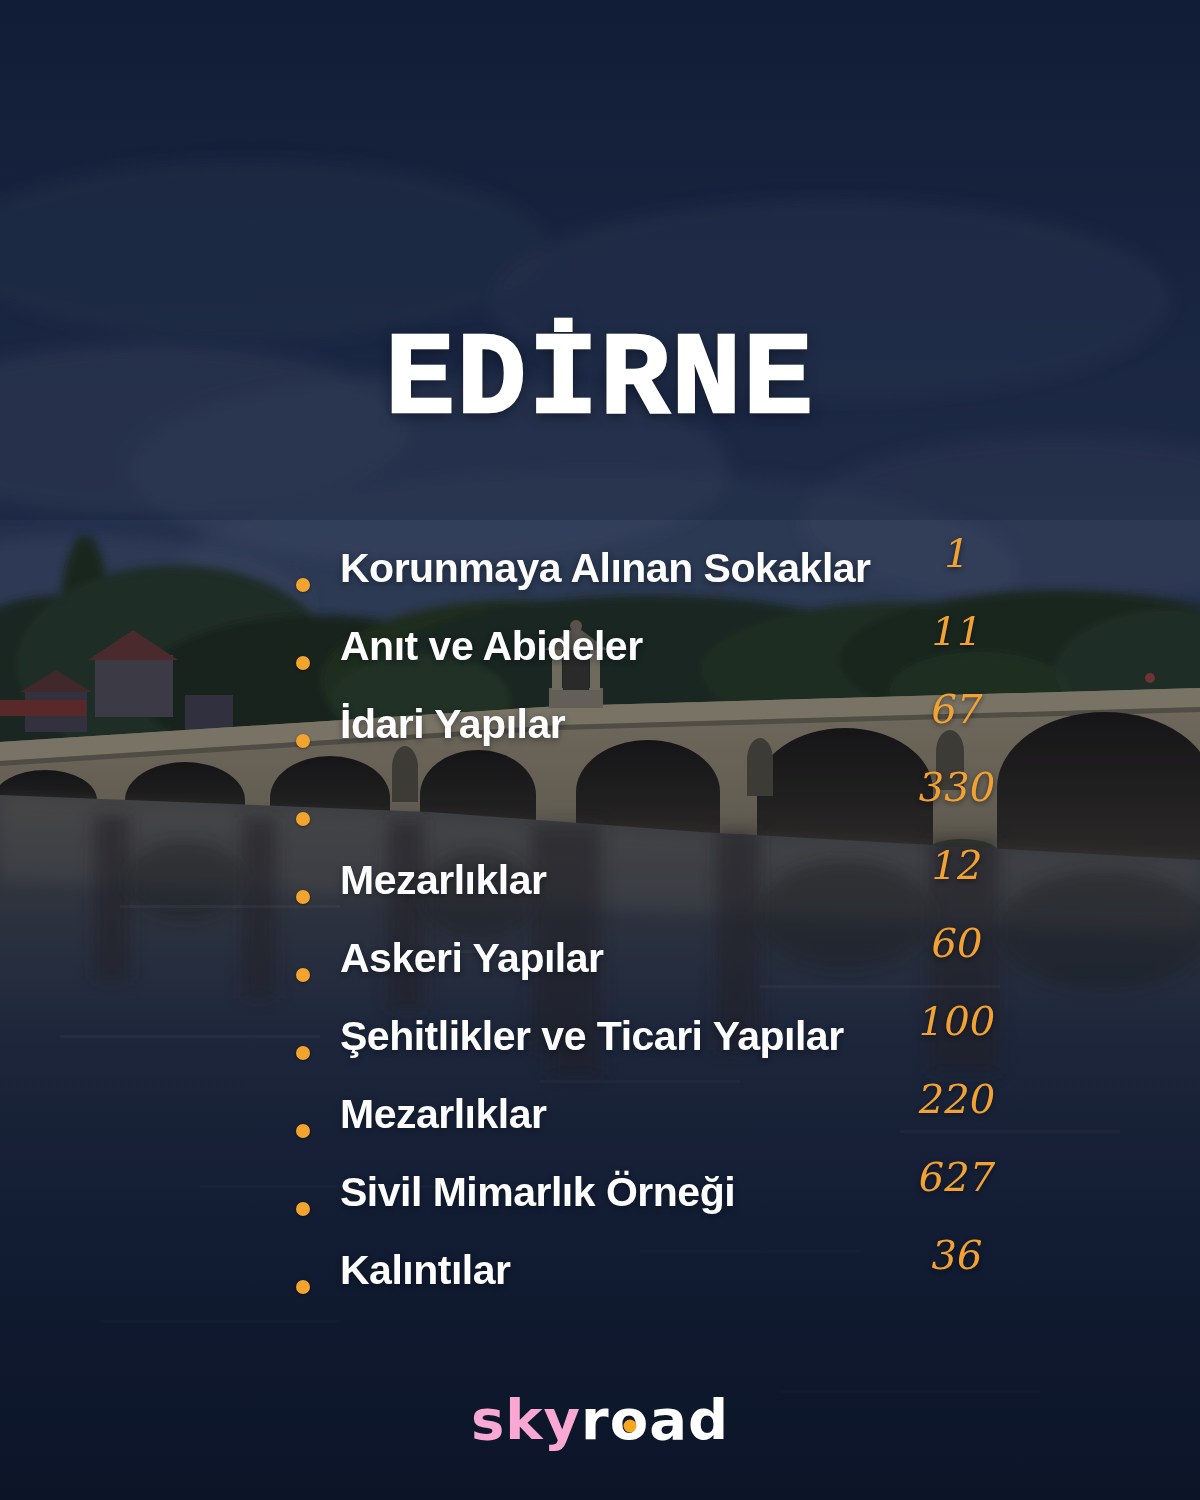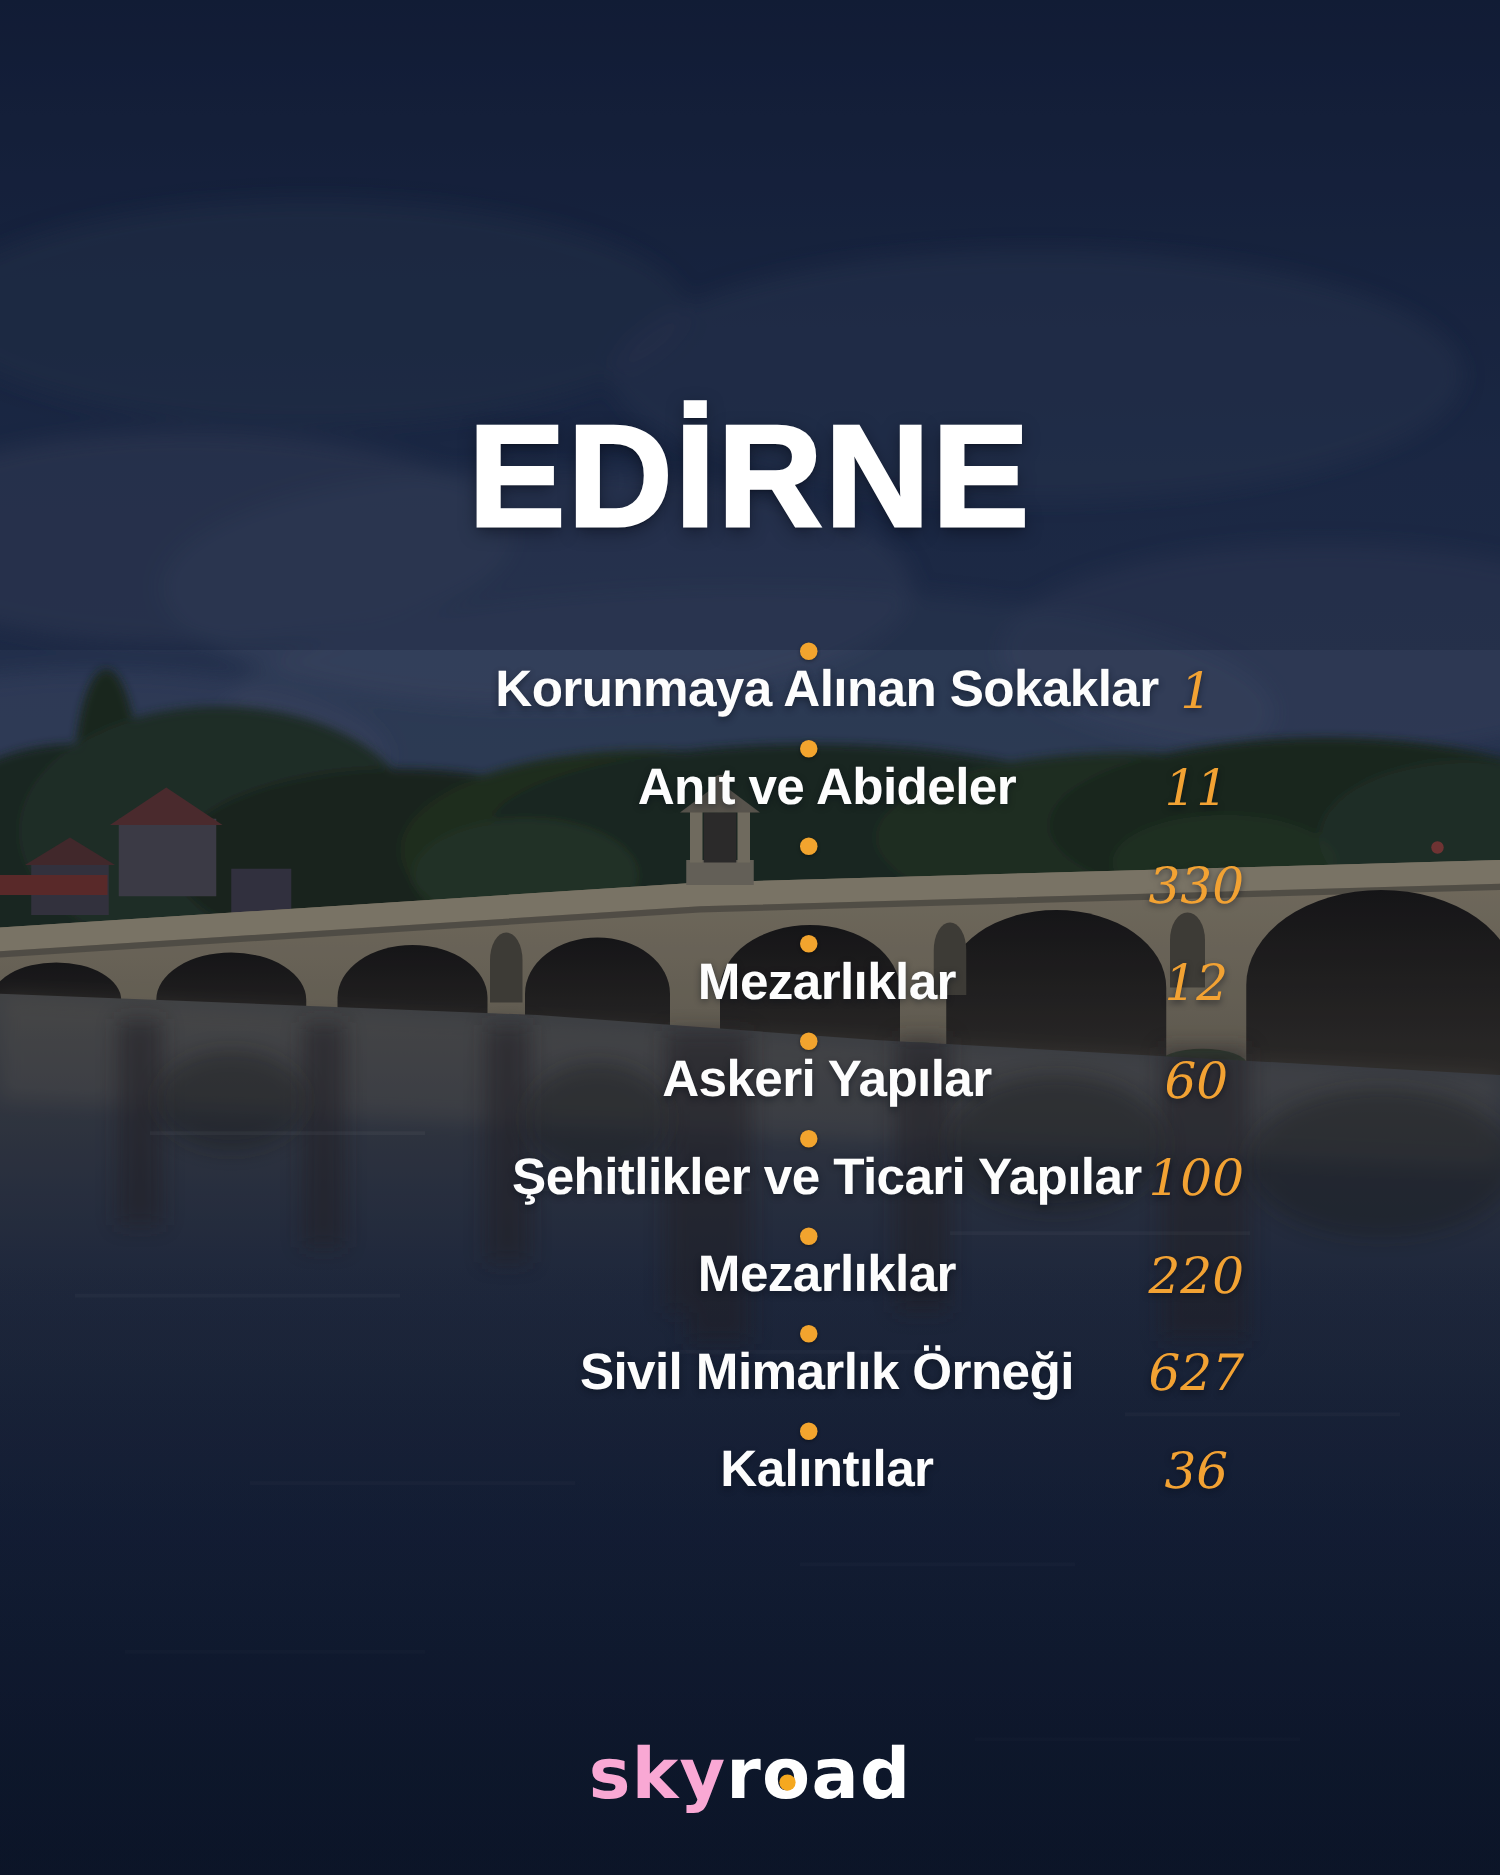--- a/index.html
+++ b/index.html
@@ -6,28 +6,28 @@
   body{
     width:1200px;height:1500px;position:relative;overflow:hidden;
     background:#1a2740;font-family:"Liberation Sans", sans-serif;
   }
   .scene{position:absolute;inset:0;z-index:0;}
   .content{position:absolute;inset:0;z-index:2;}
 
   .page-title{
     position:absolute;top:318px;left:0;width:100%;
     text-align:center;color:#ffffff;
-    font-family:Liberation Sans, sans-serif;
+    font-family:Liberation Mono, monospace;
     font-weight:bold;font-size:116px;line-height:1.1;letter-spacing:2px;
     -webkit-text-stroke:2.5px #ffffff;
     text-shadow:0 4px 14px rgba(5,10,20,.55), 0 1px 2px rgba(5,10,20,.6);
   }
 
   .category-list{position:absolute;top:514px;left:296px;width:731px;}
-  .row{position:relative;display:flex;align-items:center;height:78px;flex-direction:column;}
+  .row{position:relative;display:flex;align-items:flex-end;height:78px;}
   .bullet{
     flex:none;width:14px;height:14px;border-radius:50%;
     background:#F2A42E;margin-right:30px;
     box-shadow:0 1px 3px rgba(0,0,0,.4);
   }
   .cat-label{
     flex:1;color:#fdfdfd;font-size:41px;font-weight:bold;letter-spacing:-0.5px;
     white-space:nowrap;
     text-shadow:0 2px 6px rgba(5,10,20,.45);
   }
@@ -213,20 +213,25 @@
       <span class="cat-label">Korunmaya Alınan Sokaklar</span>
       <span class="cat-value">1</span>
     </div>
       <div class="row">
       <span class="bullet"></span>
       <span class="cat-label">Anıt ve Abideler</span>
       <span class="cat-value">11</span>
     </div>
       <div class="row">
       <span class="bullet"></span>
+      <span class="cat-label">İdari Yapılar</span>
+      <span class="cat-value">67</span>
+    </div>
+      <div class="row">
+      <span class="bullet"></span>
       <span class="cat-value">330</span>
     </div>
       <div class="row">
       <span class="bullet"></span>
       <span class="cat-label">Mezarlıklar</span>
       <span class="cat-value">12</span>
     </div>
       <div class="row">
       <span class="bullet"></span>
       <span class="cat-label">Askeri Yapılar</span>

